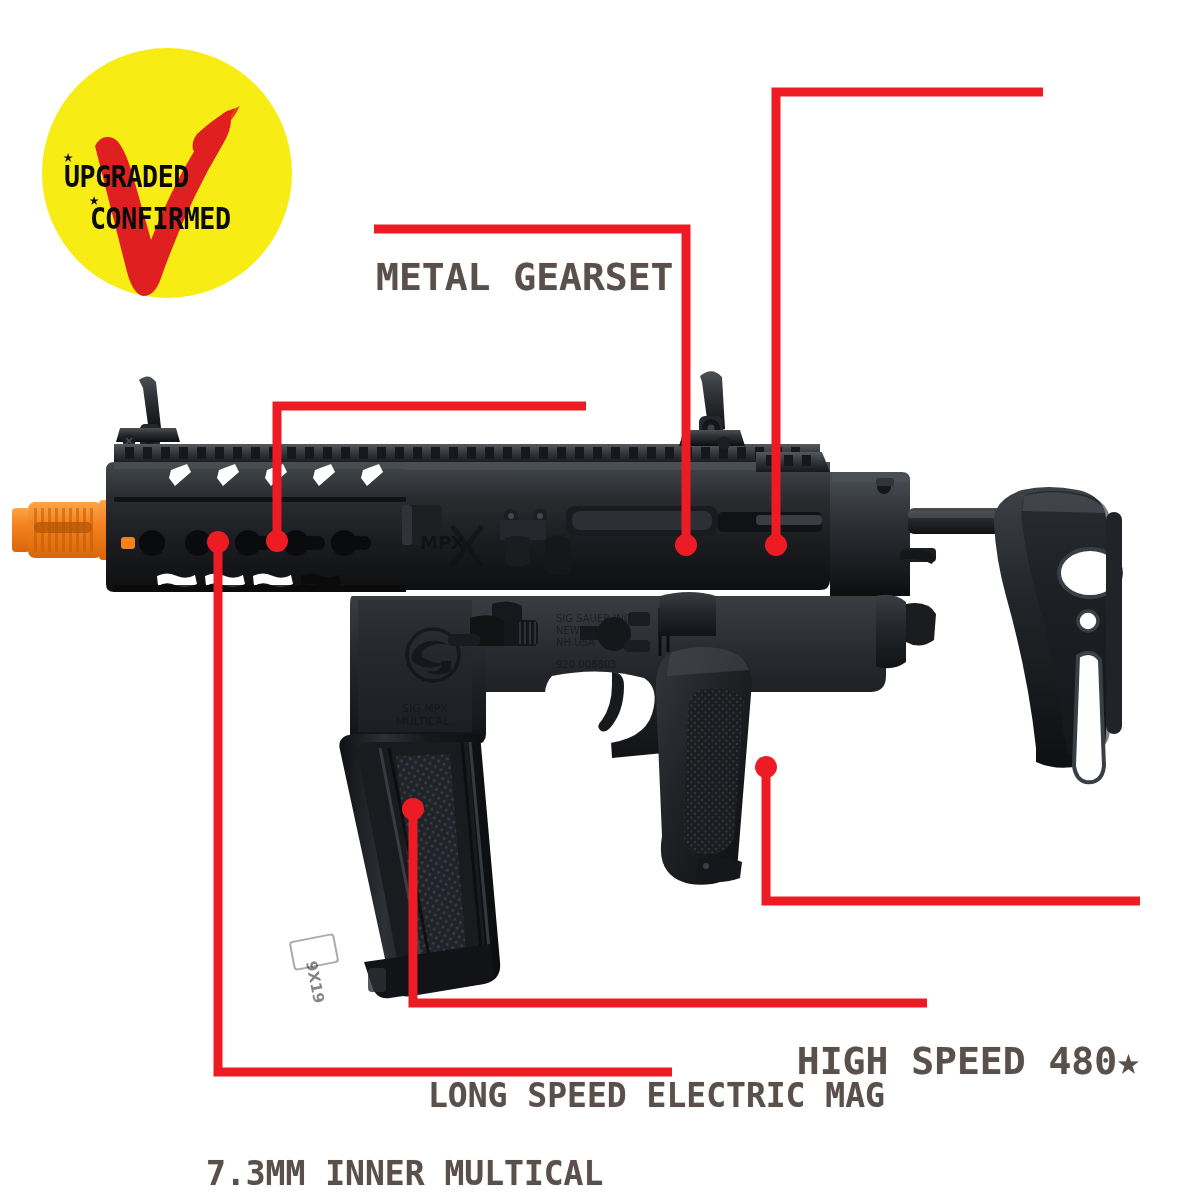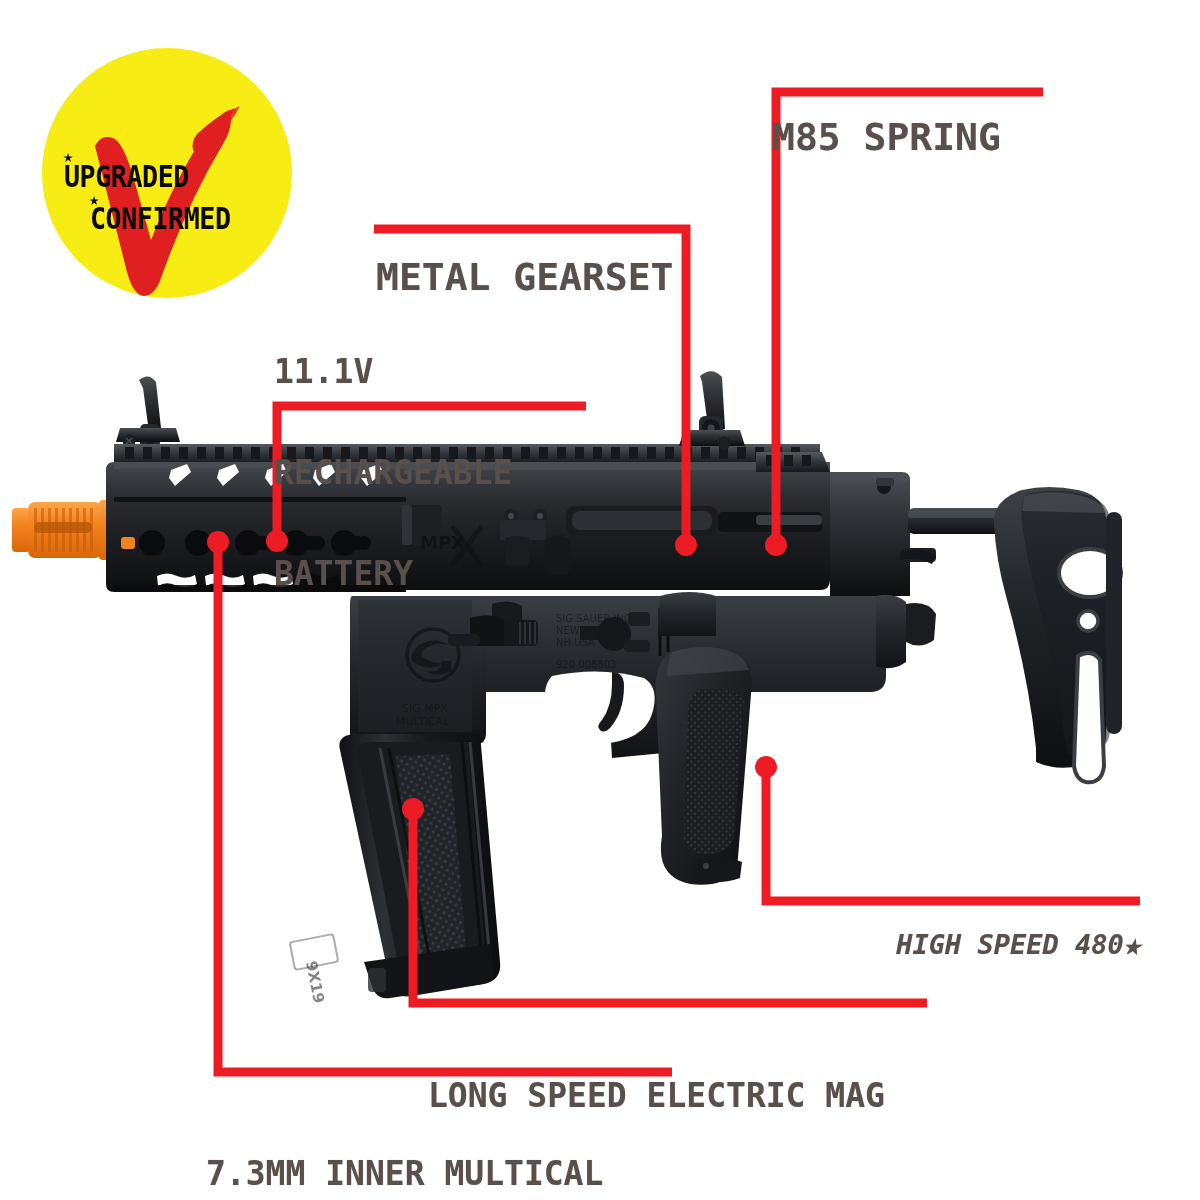--- a/index.html
+++ b/index.html
@@ -461,35 +461,27 @@
       <path d="M172 78 q16 -16 26 -20 q-8 16 -22 28 q-6 5 -8 0 q-1 -4 4 -8 z" fill="#E02020" opacity=".85"></path>
     </svg>
     <div class="btxt">
       <span class="star s1">★</span>
       <span class="l1">UPGRADED</span>
       <span class="star s2">★</span>
       <span class="l2">CONFIRMED</span>
     </div>
   </div>
 
-  <div class="lbl" style="left:772px;top:40px;font-size:38px;">
-    <span>M85 SPRING</span>
-  </div>
 
   <div class="lbl" style="left:376px;top:180px;font-size:38px;">
     <span>METAL GEARSET</span>
   </div>
 
-  <div class="lbl" style="left:274px;top:288px;font-size:33px;">
-    <span>11.1V</span>
-    <span>RECHARGEABLE</span>
-    <span>BATTERY</span>
-  </div>
-
-  <div class="lbl r" style="right:60px;top:876px;font-size:27px;text-align:right;font-style:italic;">
+
+  <div class="lbl r" style="right:60px;top:964px;font-size:38px;text-align:right;">
     <span>HIGH SPEED 480★</span>
   </div>
 
   <div class="lbl" style="left:428px;top:1012px;font-size:33px;">
     <span>LONG SPEED ELECTRIC MAG</span>
   </div>
 
   <div class="lbl" style="left:206px;top:1090px;font-size:33px;">
     <span>7.3MM INNER MULTICAL</span>
     

